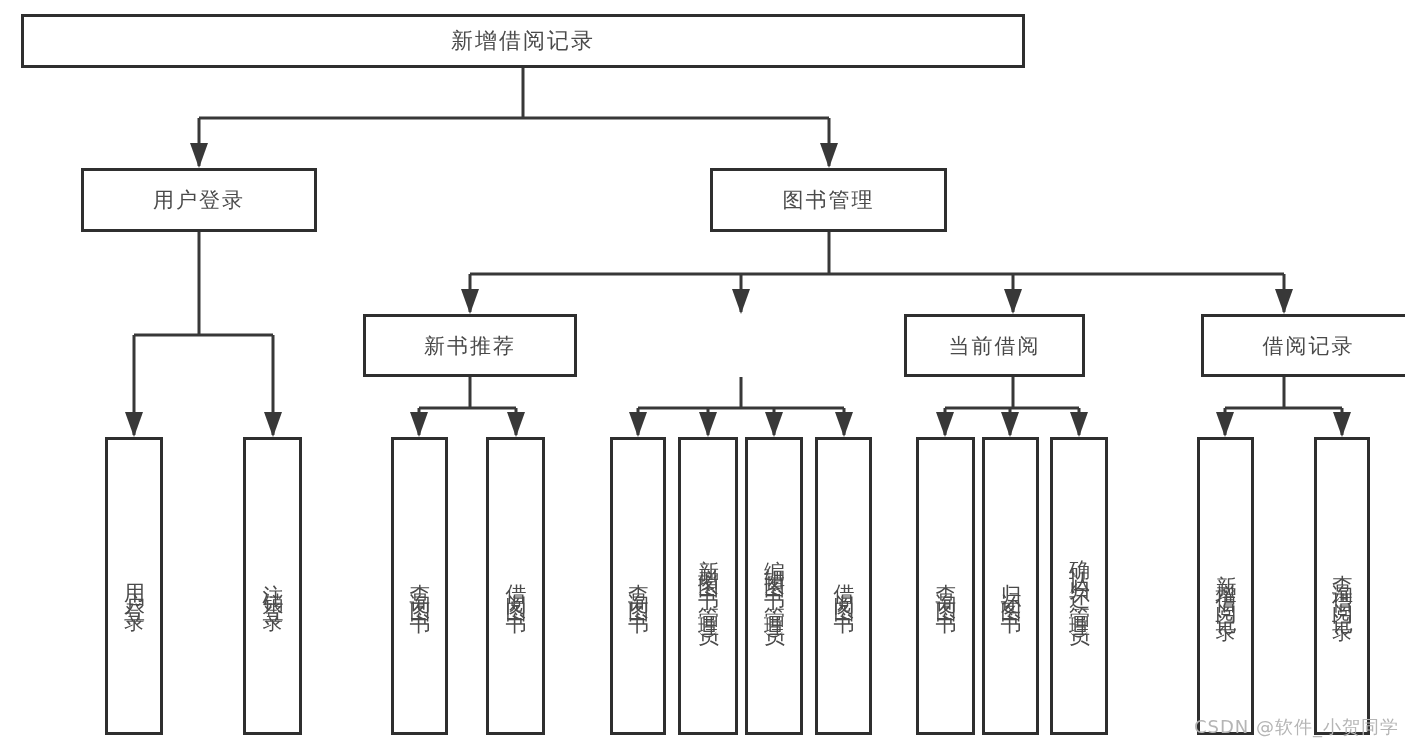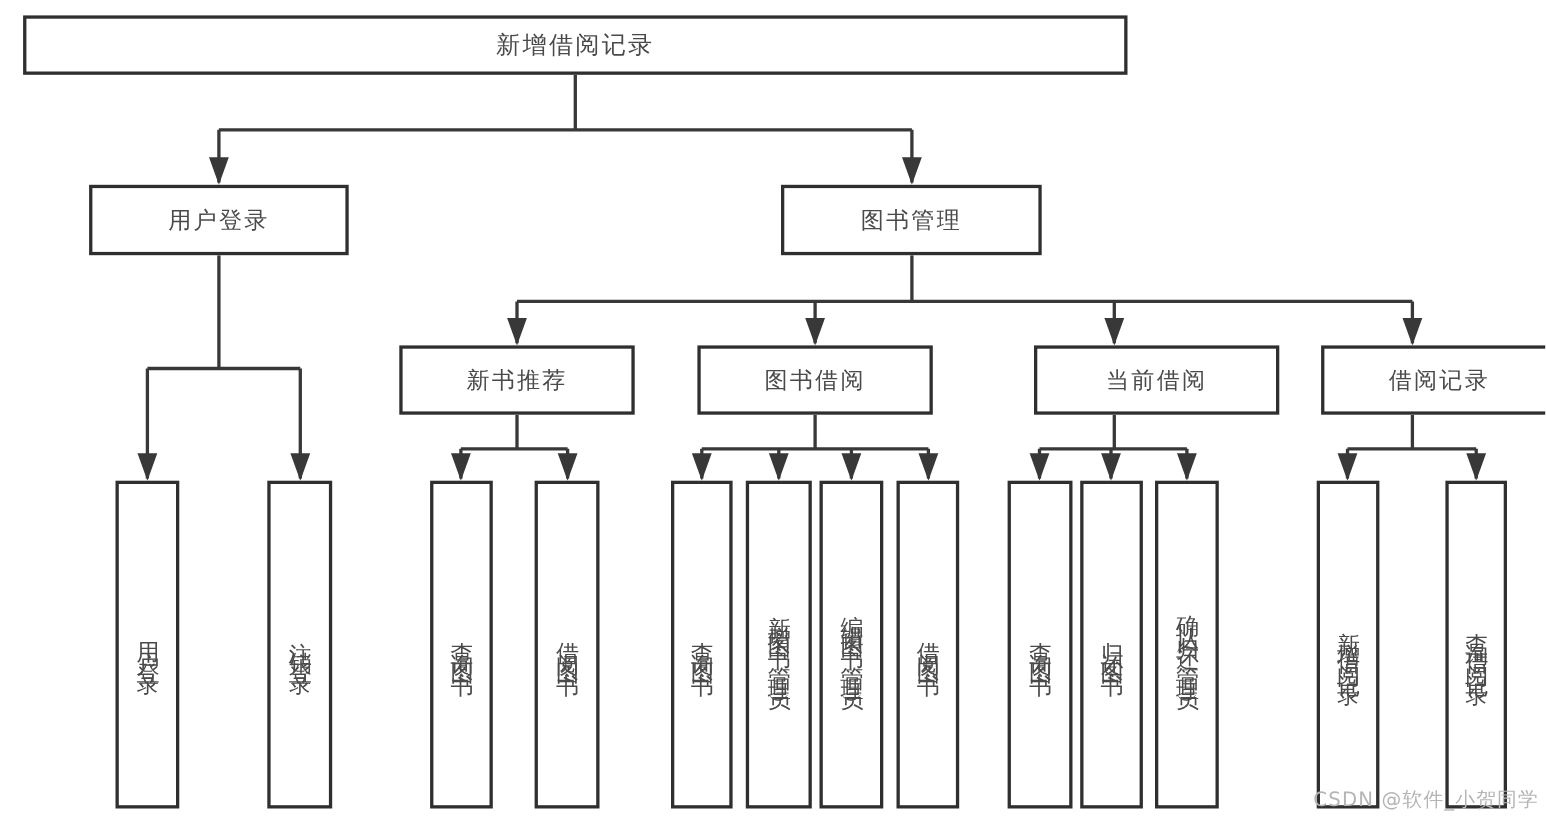--- a/index.html
+++ b/index.html
@@ -92,24 +92,21 @@
   <div class="box hbox" style="left:81px; top:168px; width:236px; height:64px;">
     <span>用户登录</span>
   </div>
   <div class="box hbox" style="left:710px; top:168px; width:237px; height:64px;">
     <span>图书管理</span>
   </div>
 
   <div class="box hbox" style="left:363px; top:314px; width:214px; height:63px;">
     <span>新书推荐</span>
   </div>
-  <div class="box hbox" style="left:634px; top:314px; width:214px; height:63px;">
-    <span>图书借阅</span>
-  </div>
-  <div class="box hbox" style="left:904px; top:314px; width:223px; height:63px;margin-left:36px;">
+  <div class="box hbox" style="left:904px; top:314px; width:181px; height:63px;">
     <span>当前借阅</span>
   </div>
   <div class="box hbox" style="left:1201px; top:314px; width:215px; height:63px;">
     <span>借阅记录</span>
   </div>
 
   <div class="box leaf" style="left:105px; top:437px; width:58px; height:298px;">
     <span class="vtext">用户登录</span>
   </div>
   <div class="box leaf" style="left:243px; top:437px; width:59px; height:298px;">

